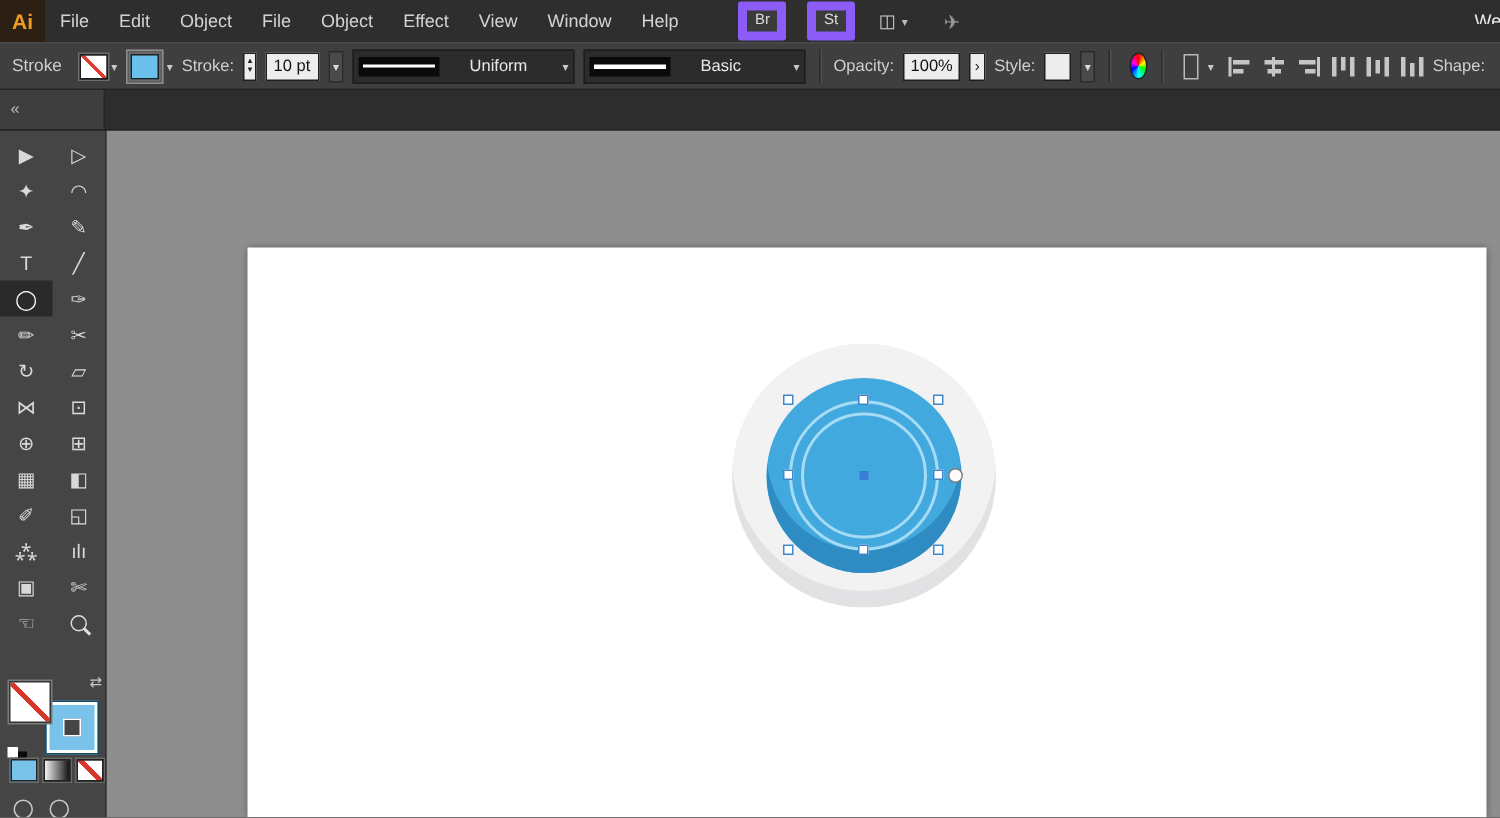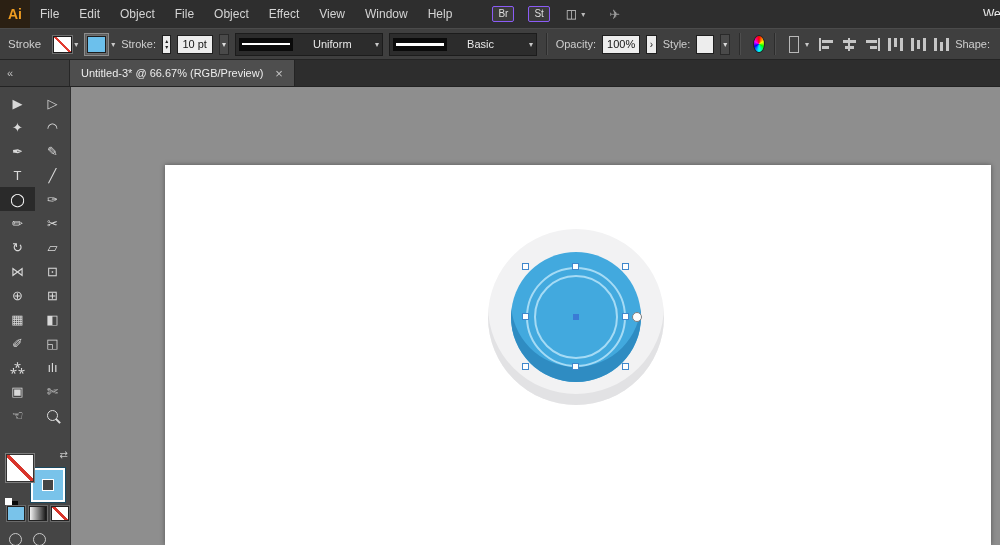--- a/index.html
+++ b/index.html
@@ -6,21 +6,21 @@
   .app{position:relative;width:1000px;height:545px;overflow:hidden;background:#8e8e8e;
        font-family:"Liberation Sans",sans-serif;cursor:default;user-select:none}
 
   
   .menubar{position:absolute;left:0;top:0;width:100%;height:28px;background:#2e2e2e;
            display:flex;align-items:center;color:#d4d4d4;font-size:12px;z-index:6}
   .ai-logo{width:30px;height:28px;background:#2b2013;color:#ef9c21;font-weight:bold;font-size:14px;
            display:flex;align-items:center;justify-content:center}
   .menus{display:flex;align-items:center}
   .menu-item{padding:0 10px;line-height:28px}
-  .badge{margin-left:14px;padding:1px 5px;border:1px solid #8b5cf6;border-radius:2px;font-size:10px;
+  .badge{margin-left:14px;padding:1px 5px;border:6px solid #8b5cf6;border-radius:2px;font-size:10px;
          color:#ddd;background:#3b3b3b;line-height:12px}
   .badge.first{margin-left:30px}
   .arrange{margin-left:16px;display:flex;align-items:center;gap:4px;color:#cfcfcf;font-size:12px}
   .arrange .dd{font-size:8px;color:#bbb}
   .share{margin-left:24px;color:#9a9a9a;font-size:13px}
   .workspace{position:absolute;right:0;top:0;height:16px;line-height:28px;color:#ececec;
              font-size:12px;width:17px;overflow:hidden;white-space:nowrap}
 
   
   .ctlbar{position:absolute;top:28px;left:0;width:100%;height:32px;background:#3f3f3f;
@@ -211,24 +211,20 @@
         <div class="alic al-r" data-name="align-right-button"></div>
         <div class="alic di-t" data-name="distribute-top-button"></div>
         <div class="alic di-m" data-name="distribute-middle-button"></div>
         <div class="alic di-b" data-name="distribute-bottom-button"></div>
       </div>
     <span class="shape-lbl" data-name="shape-label">Shape:</span>
   </div>
 
   <div class="tabbar" data-name="tab-bar">
     <div class="collapse" data-name="collapse-panel-button">«</div>
-    <div class="tab" data-name="document-tab">
-      <span data-name="tab-title">Untitled-3* @ 66.67% (RGB/Preview)</span>
-      <span class="close" data-name="close-tab-icon">×</span>
-    </div>
   </div>
 
   <div class="toolbar" data-name="tools-panel">
     <div class="tools" data-name="tool-grid">
 
         <div class="tool" data-name="selection-tool">
           <span class="g" data-name="tool-icon">▶</span>
         </div>
 
         <div class="tool" data-name="direct-selection-tool">

